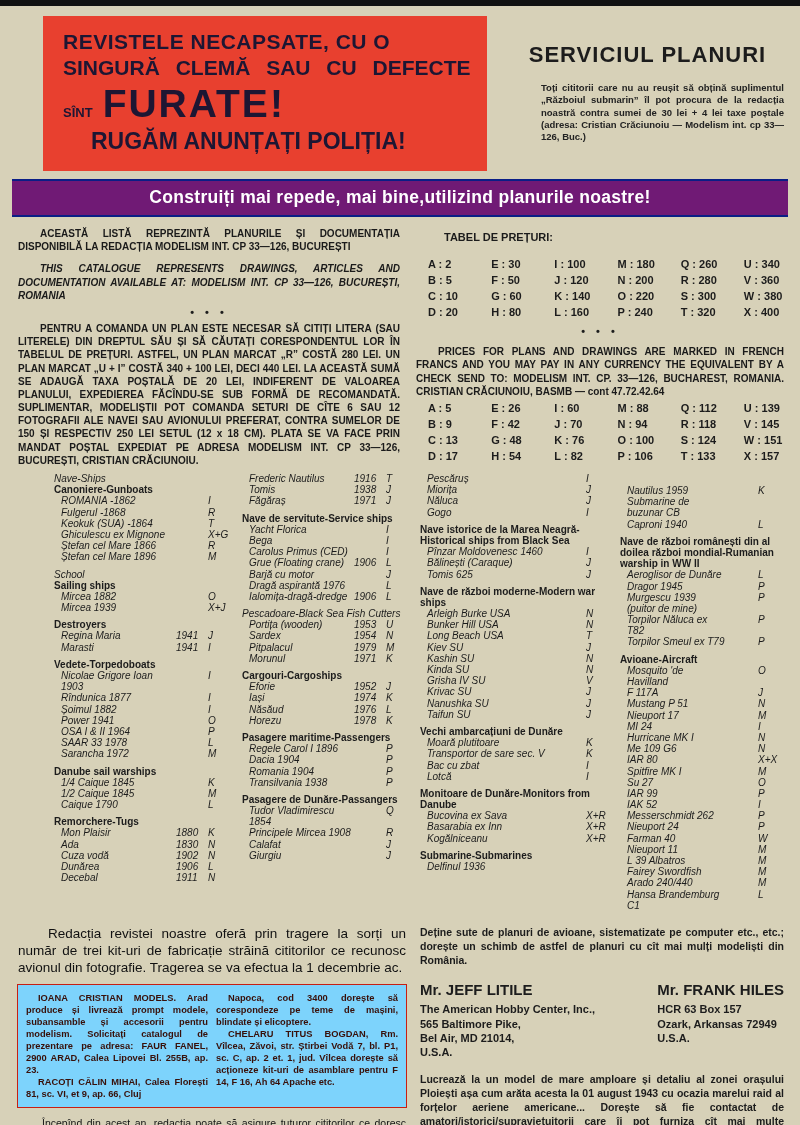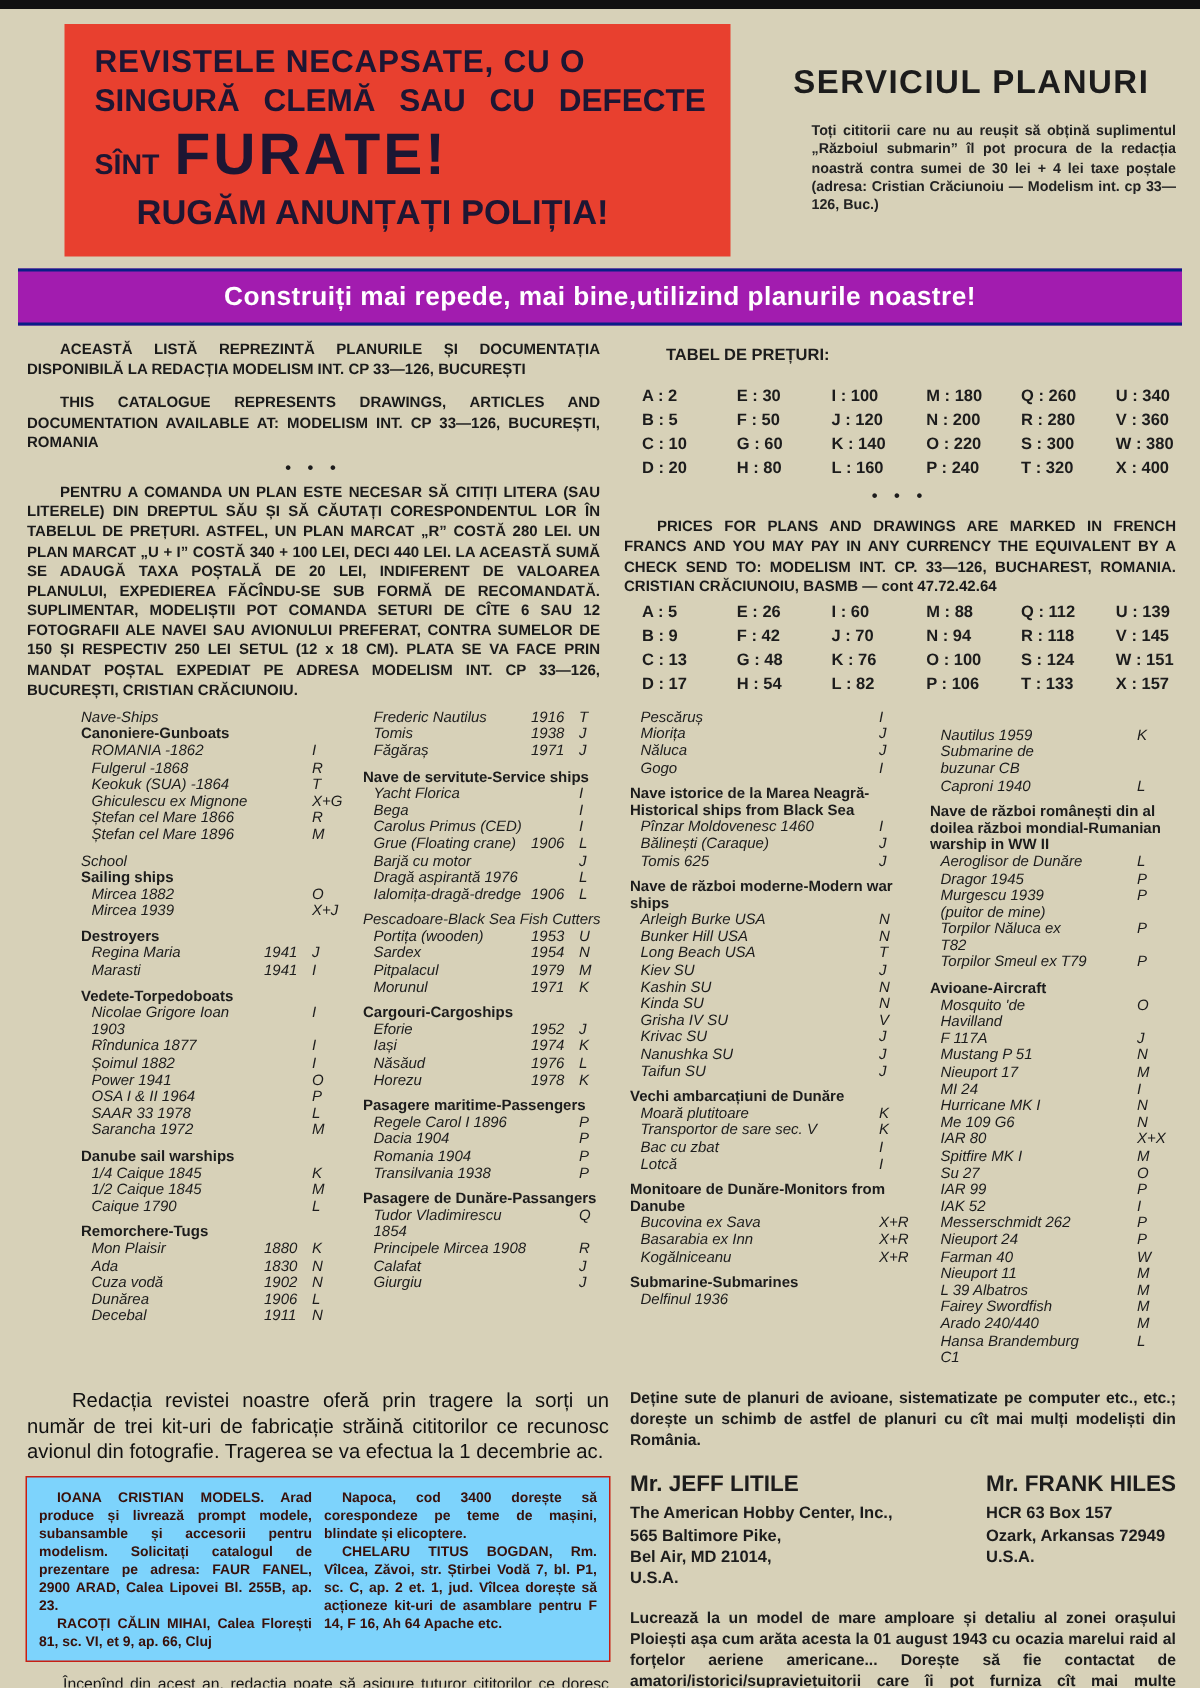--- a/index.html
+++ b/index.html
@@ -19,47 +19,47 @@
   .stolen-banner {
     flex:0 0 440px;
     background:#e8402f;
     color:#1d1633;
     padding:12px 14px 14px 18px;
     box-shadow:0 0 0 2px #e8402f;
   }
   .sb1 { font-size:21px; font-weight:bold; letter-spacing:.5px; white-space:nowrap; }
   .sb2 { font-size:21px; font-weight:bold; margin-top:2px; word-spacing:10px; white-space:nowrap; }
   .sb3 { display:flex; align-items:baseline; gap:10px; margin-top:2px; }
-  .sb3-small { font-size:19px; font-weight:bold; }
+  .sb3-small { font-size:13px; font-weight:bold; }
   .sb3-big { font-size:39px; font-weight:bold; letter-spacing:2px; }
   .sb4 { font-size:23px; font-weight:bold; padding-left:28px; margin-top:2px; white-space:nowrap; }
 
   .serviciul { flex:1; padding-top:24px; }
   .serviciul h1 { font-size:22px; font-weight:bold; letter-spacing:1px; text-align:center; white-space:nowrap; }
   .serviciul p {
     margin-top:14px; font-size:9.5px; font-weight:bold; text-align:justify;
     line-height:1.3; padding-left:30px; color:#222;
   }
 
   
   .blue-bar {
-    margin:10px 2px 0 2px; background:#a21caf; color:#fff;
+    margin:10px 2px 0 2px; background:#701a75; color:#fff;
     font-size:17.5px; font-weight:bold; text-align:center;
     padding:6px 0 7px 0; letter-spacing:.3px;
     border-top:2px solid #0a1e86; border-bottom:2px solid #0a1e86;
   }
 
   
   .cols2 { display:flex; gap:16px; padding:10px 6px 0 8px;align-items:center; }
   .cols2 .lcol { flex:0 0 382px; }
   .cols2 .rcol { flex:1; padding-top:2px; }
   .para {
     font-size:10px; font-weight:bold; text-align:justify; line-height:1.32; color:#1a1a1a;
   }
-  .para + .para { margin-top:9px; }
+  .para + .para { margin-top:9px;font-style:italic; }
   .para .ti { display:inline-block; width:22px; }
   .dots { text-align:center; font-size:11px; font-weight:bold; letter-spacing:4px; margin:4px 0; }
   .pt-label { font-size:11px; font-weight:bold; margin:2px 0 14px 28px; }
   .price-table { margin:0 0 2px 12px; }
   .pt-row { display:flex;gap:23px; }
   .pt-cell { flex:1; font-size:11px; font-weight:bold; line-height:1.45; white-space:pre; }
   .francs-para { margin-top:8px; }
   .francs-table { margin-top:3px; }
 
   

